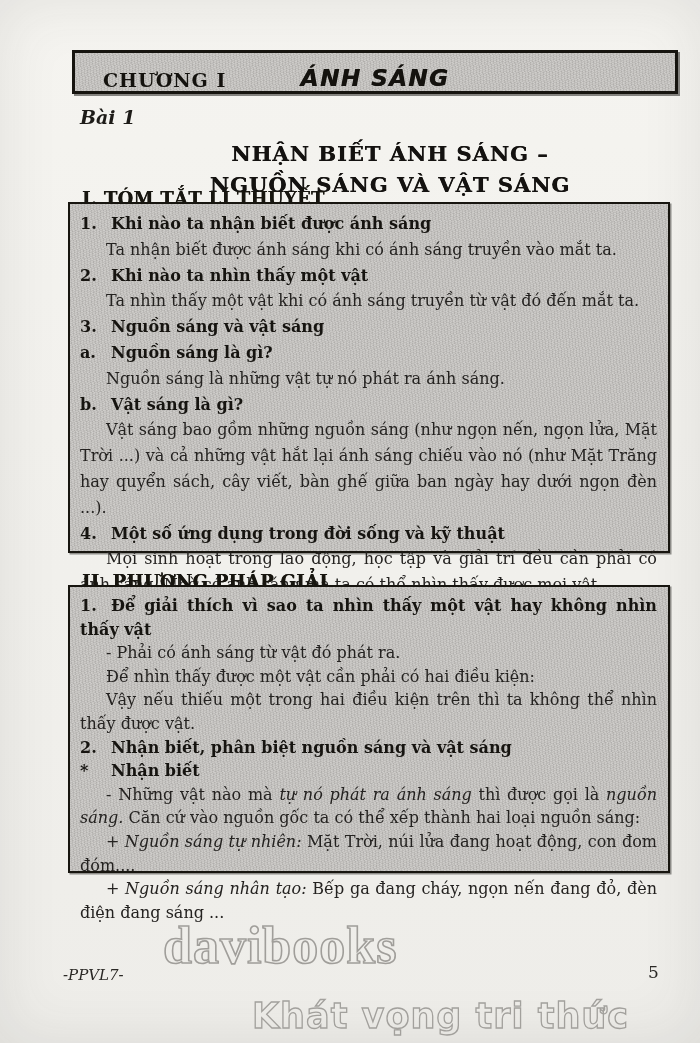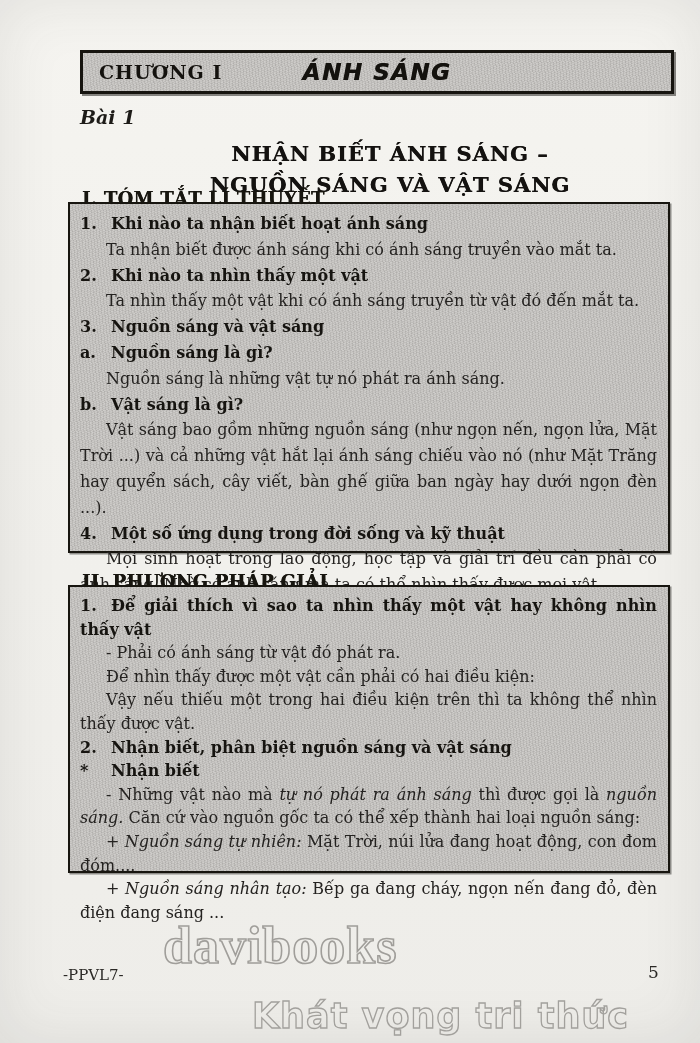--- a/index.html
+++ b/index.html
@@ -18,25 +18,25 @@
   }
   .noise {
     background-color: #c6c4c1;
     background-image:
       repeating-linear-gradient(37deg, rgba(255,255,255,0.10) 0 1px, rgba(0,0,0,0) 1px 3px),
       repeating-linear-gradient(-23deg, rgba(0,0,0,0.06) 0 1px, rgba(0,0,0,0) 1px 2px),
       repeating-linear-gradient(84deg, rgba(255,255,255,0.07) 0 2px, rgba(0,0,0,0.05) 2px 3px);
   }
   
   .chapter-bar {
-    position: absolute; left: 80px; top: 50px;
+    position: absolute; left: 72px; top: 50px;
     width: 588px; height: 38px;
     border: 3px solid #16140f;
     box-shadow: 2px 2px 0 rgba(40,38,35,0.55);
-    display: flex; align-items: center;
+    display: flex; align-items: flex-end; padding-left: 12px;
   }
   .chapter-label {
     font-weight: bold; font-size: 19px; letter-spacing: 1px;
     margin-left: 16px; color: #14120e;
   }
   .chapter-title {
     position: absolute; left: 0; right: 0; text-align: center;
     font-family: "DejaVu Sans", sans-serif;
     font-style: italic; font-weight: bold;
     font-size: 23px; letter-spacing: 1.5px; color: #14120e;
@@ -94,21 +94,21 @@
     font-family: "DejaVu Sans", sans-serif;
     font-weight: bold; font-size: 35px; letter-spacing: 1px;
     color: rgba(0,0,0,0);
     -webkit-text-stroke: 1.3px #9b9995;
     opacity: 0.9;
     pointer-events: none;
   }
   
   .footer-left {
     position: absolute; left: 63px; top: 966px;
-    font-size: 15px; color: #2a2825;
+    font-style: italic; font-size: 15px; color: #2a2825;
   }
   .page-num {
     position: absolute; left: 648px; top: 962px;
     font-size: 17px; color: #2a2825;
   }
 </style>
 </head>
 <body>
 
 <div class="page">
@@ -121,21 +121,21 @@
   <span class="lesson-label">Bài 1</span>
   <div class="lesson-title">
     <div>NHẬN BIẾT ÁNH SÁNG –</div>
     <div>NGUỒN SÁNG VÀ VẬT SÁNG</div>
   </div>
 
   <h2 class="sec-heading" style="top:174px;">I. TÓM TẮT LÍ THUYẾT</h2>
 
   <div class="gbox box-theory noise">
     <p class="bh">
-      <span class="num">1.</span><span>Khi nào ta nhận biết hoạt ánh sáng</span>
+      <span class="num">1.</span><span>Khi nào ta nhận biết được ánh sáng</span>
     </p>
     <p class="bodyline">Ta nhận biết được ánh sáng khi có ánh sáng truyền vào mắt ta.</p>
 
     <p class="bh">
       <span class="num">2.</span><span>Khi nào ta nhìn thấy một vật</span>
     </p>
     <p class="bodyline">Ta nhìn thấy một vật khi có ánh sáng truyền từ vật đó đến mắt ta.</p>
 
     <p class="bh">
       <span class="num">3.</span><span>Nguồn sáng và vật sáng</span>

